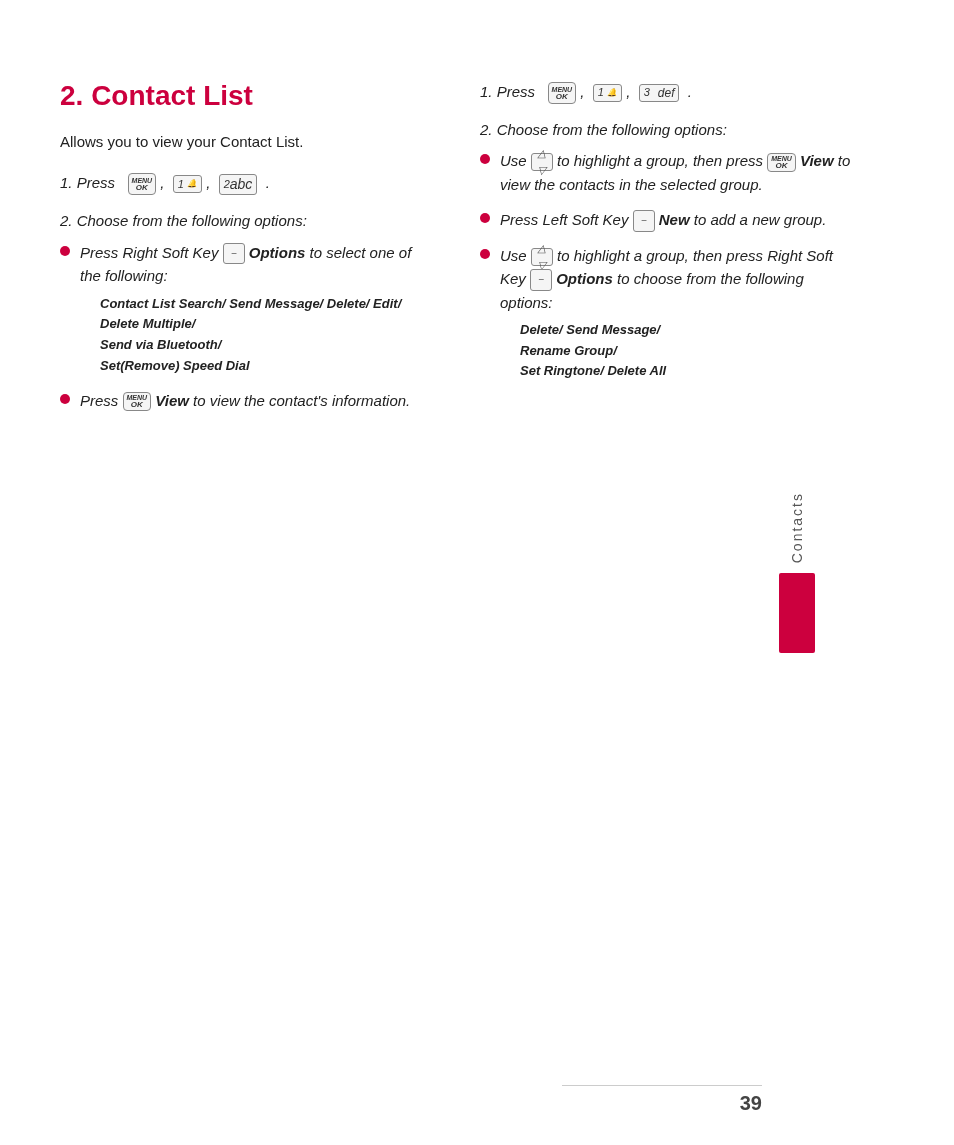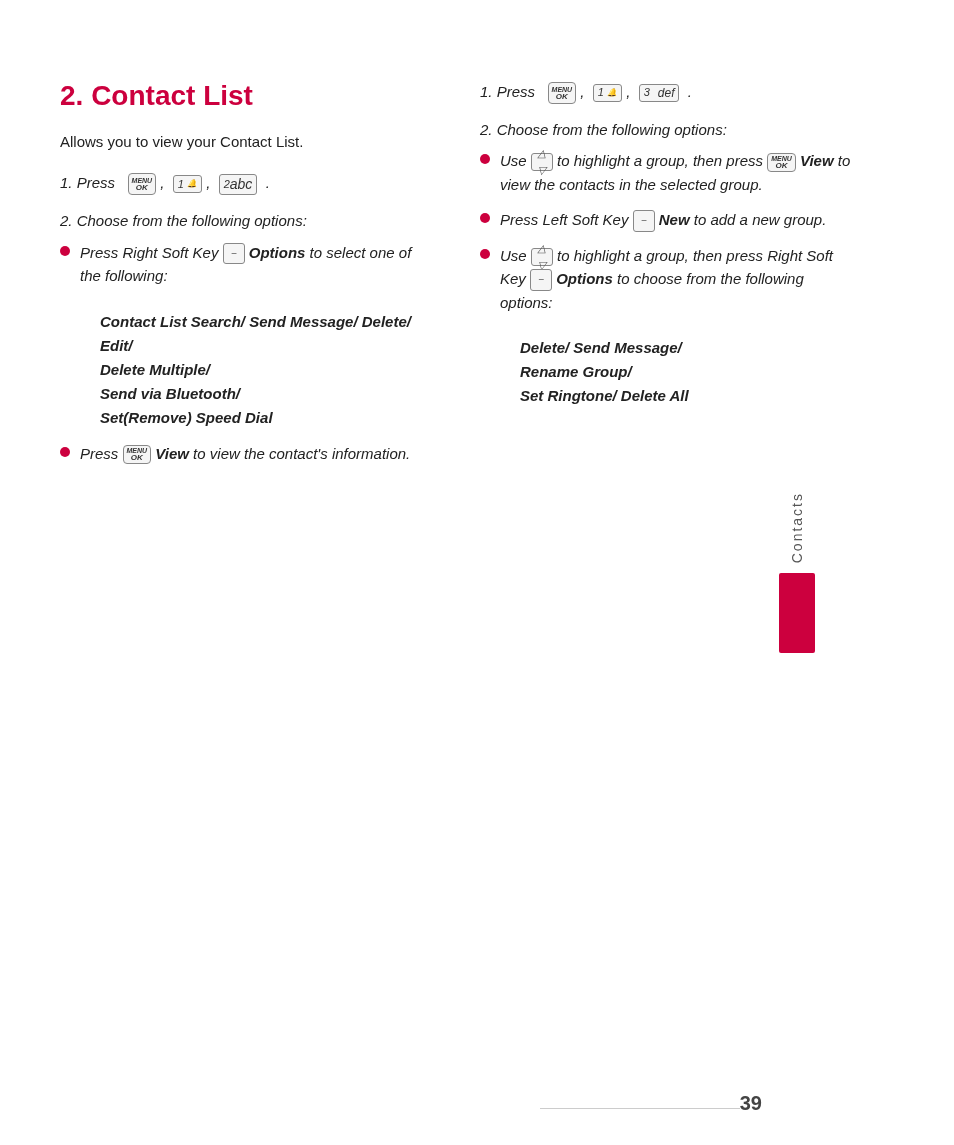--- a/index.html
+++ b/index.html
@@ -167,23 +167,23 @@
       width: 22px;
       height: 18px;
     }
 
     .bold-text {
       font-weight: bold;
     }
 
     .sub-options {
       font-weight: bold;
-      font-size: 15px;
+      font-size: 13px;
       line-height: 1.6;
-      margin-top: 22px;
+      margin-top: 6px;
       margin-left: 0;
     }
 
     .sidebar-container {
       position: absolute;
       right: 0;
       top: 0;
       bottom: 0;
       width: 50px;
       display: flex;
@@ -207,21 +207,21 @@
       height: 80px;
       background: #cc003e;
       border-radius: 2px;
     }
 
     .page-number-bar {
       position: absolute;
       bottom: 30px;
       right: 60px;
       display: flex;
-      flex-direction: row;
+      flex-direction: column;
       align-items: flex-end;
     }
 
     .page-number-line {
       width: 200px;
       height: 1.5px;
       background: #ccc;
       margin-bottom: 6px;
     }
 

